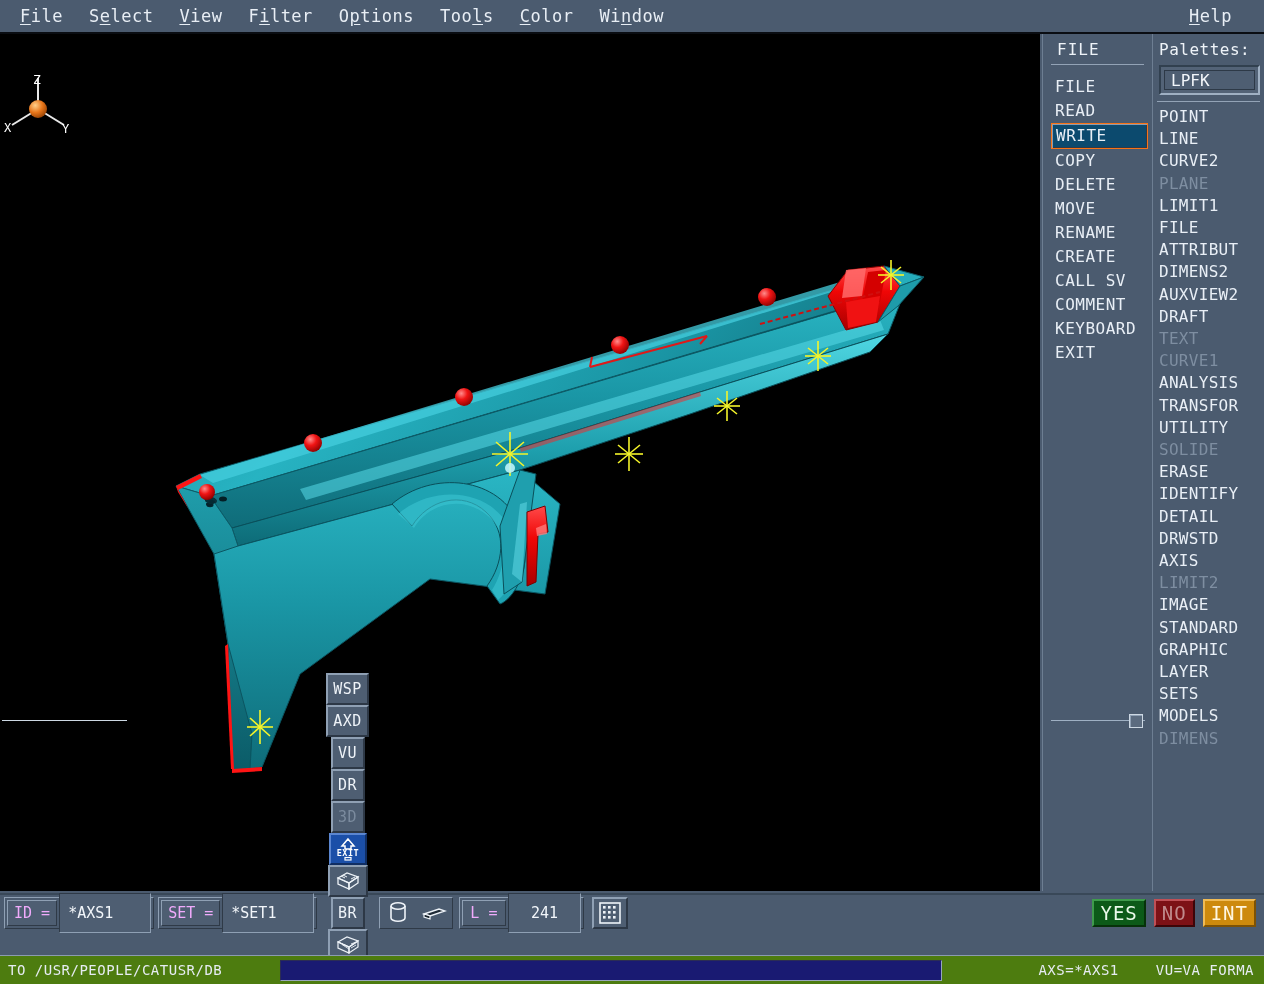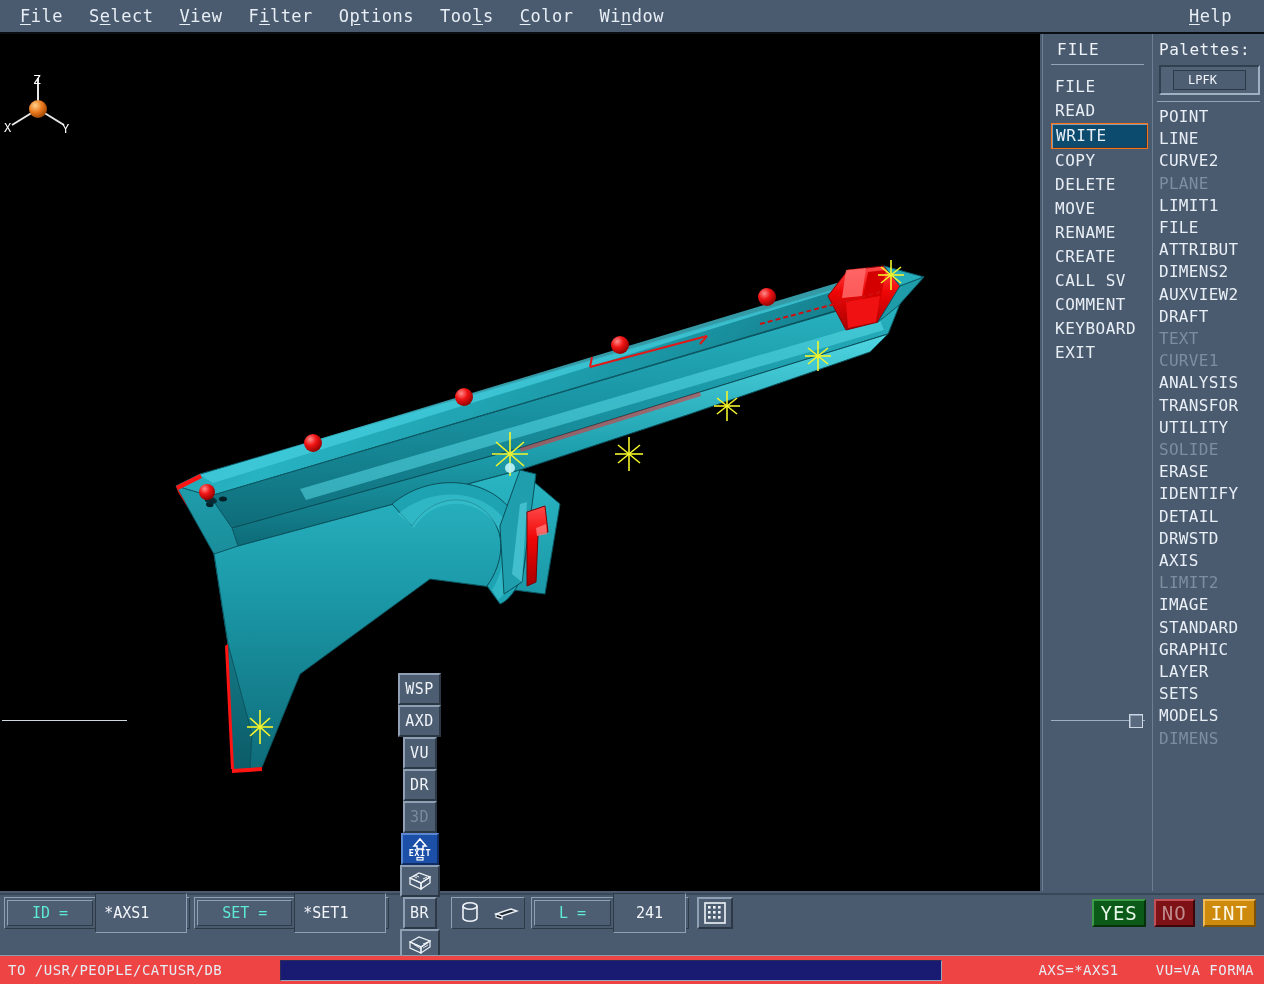--- a/index.html
+++ b/index.html
@@ -67,23 +67,23 @@
     position:absolute;left:1152px;top:34px;width:112px;height:857px;
     background:#4b5b6f;box-sizing:border-box;border-left:1px solid #6d7e92;
   }
   .pal-title{color:#eef3f8;font-size:16px;padding:6px 0 4px 6px;letter-spacing:.5px;}
   .pal-field{
     margin:2px 4px 6px 6px;height:26px;background:#536377;
     border:2px solid;border-color:#31404f #9fb0c3 #9fb0c3 #31404f;
     display:flex;align-items:center;
   }
   .pal-field-inner{
-    margin:12px;height:18px;flex:1;border:1px solid #2d3947;
-    display:flex;align-items:center;padding-left:14px;
-    color:#f2f6fa;font-size:12px;background:#4e5e72;
+    margin:3px;height:18px;flex:1;border:1px solid #2d3947;
+    display:flex;align-items:center;padding-left:6px;
+    color:#f2f6fa;font-size:16px;background:#4e5e72;
   }
   .pal-rule{height:1px;background:#93a3b6;margin:0 4px 4px 4px;}
   .pal-list{padding-left:6px;}
   .pal-item{
     color:#e9eff6;font-size:16px;line-height:22.2px;letter-spacing:.3px;
     white-space:nowrap;cursor:default;
   }
   .pal-item.dim{color:#7e8ea1;}
 
   
@@ -92,23 +92,23 @@
     background:#4b5b6f;display:flex;align-items:center;box-sizing:border-box;
     border-top:2px solid #394858;
   }
   .grp{
     display:flex;align-items:center;height:32px;margin-left:4px;
     border:1px solid;border-color:#8fa0b4 #2f3a47 #2f3a47 #8fa0b4;
     padding:1px;box-sizing:border-box;background:#4b5b6f;
   }
   .lbl-box{
     height:26px;min-width:44px;display:flex;align-items:center;justify-content:center;
-    color:#5eead4;font-size:15px;background:#4e5e72;
+    color:#f0abfc;font-size:15px;background:#4e5e72;
     border:1px solid;border-color:#8fa0b4 #2f3a47 #2f3a47 #8fa0b4;
-    padding:0 24px;box-sizing:border-box;margin:16px 1px;
+    padding:0 6px;box-sizing:border-box;margin:16px 1px;
   }
   .val-box{
     height:40px;min-width:92px;display:flex;align-items:center;
     color:#f2f6fa;font-size:15px;background:#4e5e72;padding:0 8px;
     border:1px solid;border-color:#2f3a47 #8fa0b4 #8fa0b4 #2f3a47;
     box-sizing:border-box;margin:0 1px;
   }
   .val-box.w-narrow{min-width:52px;justify-content:center;padding:0 22px;}
   .tbtn{
     height:32px;min-width:34px;display:flex;align-items:center;justify-content:center;
@@ -131,21 +131,21 @@
 
   
   .statusline{
     position:absolute;left:0;top:931px;width:1264px;height:24px;
     background:#4b5b6f;display:flex;align-items:center;justify-content:center;
     color:#dce5ee;font-size:14px;letter-spacing:.6px;
   }
   .statusline .gap{display:inline-block;width:52px;}
   .botbar{
     position:absolute;left:0;top:955px;width:1264px;height:29px;
-    background:#ef4444;display:flex;align-items:center;
+    background:#4d7c0f;display:flex;align-items:center;
     border-top:1px solid #8b9cb0;box-sizing:border-box;
   }
   .bot-path{color:#e6ecf3;font-size:14px;margin-left:8px;letter-spacing:.5px;white-space:nowrap;}
   .cmd-input{
     margin-left:58px;width:662px;height:21px;background:#191a72;
     border:1px solid;border-color:#2b2c55 #97a6bb #97a6bb #2b2c55;
     box-sizing:border-box;
   }
   .bot-right{display:flex;margin-left:auto;gap:11px;}
   .bot-info{color:#e6ecf3;font-size:14px;letter-spacing:.5px;margin-right:26px;white-space:nowrap;}

